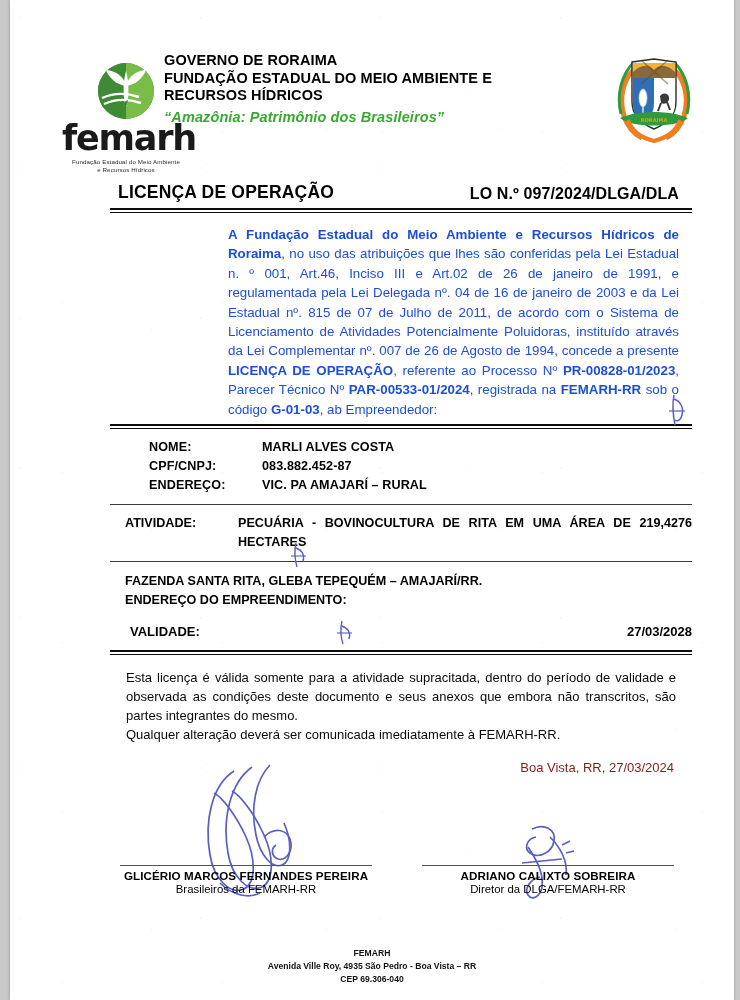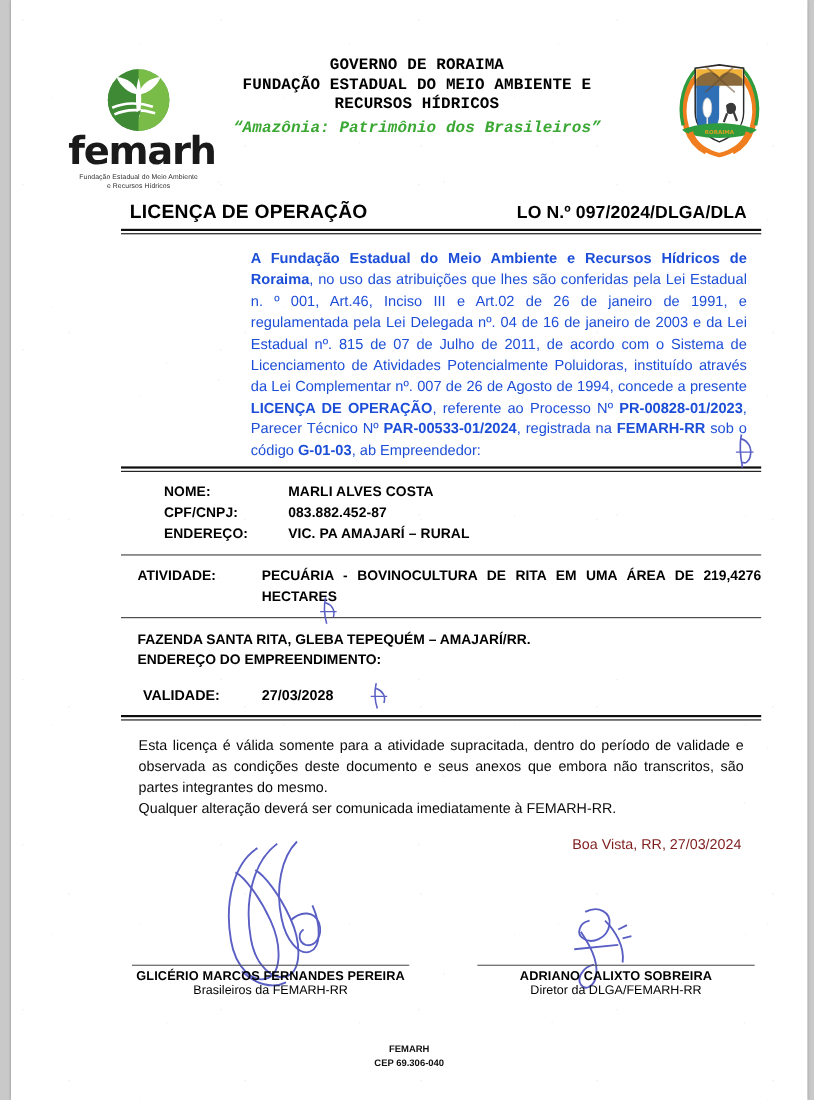--- a/index.html
+++ b/index.html
@@ -62,25 +62,23 @@
     margin-top: 1px;
   }
   .logo-sub {
     font-size: 6.2px;
     color: #2c2c2c;
     line-height: 1.32;
     margin-top: 2px;
     letter-spacing: .1px;
   }
   .title-block {
-    text-align: center;
     width: 430px;
     margin: 0 auto;
     padding-left: 14px;
-    font-family: Liberation Mono, monospace;
   }
   .title-line {
     font-weight: bold;
     font-size: 14.5px;
     color: #000;
     line-height: 1.22;
     letter-spacing: .1px;
   }
   .motto {
     font-weight: bold;
@@ -154,20 +152,21 @@
     font-size: 12.6px;
     font-weight: bold;
     line-height: 1.5;
   }
   .validade {
     margin: 14px 42px 11px 120px;
     font-size: 13px;
     font-weight: bold;
     display: flex;
     position: relative;
+    justify-content: space-between;
   }
   .validade-key { width: 108px; flex: none; }
 
   
   .closing {
     margin: 13px 58px 0 116px;
     font-size: 13px;
     line-height: 1.47;
     text-align: justify;
     color: #0a0a0a;
@@ -178,24 +177,24 @@
     margin: 16px 60px 0 0;
     text-align: right;
     font-size: 13px;
     color: #7f1d1d;
   }
 
   
   .sig-area { position: relative; margin-top: 6px; height: 130px; }
   .sig-row {
     position: absolute;
-    left: 0; right: 0; bottom: 4px;
+    left: 0; right: 0; bottom: 16px;
     display: flex;
     justify-content: space-between;
-    padding: 0 48px 0 110px;
+    padding: 0 60px 0 110px;
   }
   .sig-col { width: 252px; text-align: center; position: relative; }
   .sig-line { border-top: 1.1px solid #555; margin-bottom: 3px; }
   .sig-name { font-size: 11.6px; font-weight: bold; letter-spacing: .1px; }
   .sig-role { font-size: 11.4px; margin-top: 1px; }
   .ink { position: absolute; pointer-events: none; }
 
   
   .footer {
     margin-top: 36px;
@@ -364,16 +363,17 @@
       <div class="sig-col">
         <div class="sig-line"></div>
         <div class="sig-name">ADRIANO CALIXTO SOBREIRA</div>
         <div class="sig-role">Diretor  da DLGA/FEMARH-RR</div>
       </div>
     </div>
   </div>
 
   <div class="footer">
     <div>FEMARH</div>
+    <div>Avenida Ville Roy, 4935 São Pedro - Boa Vista – RR</div>
     <div>CEP 69.306-040</div>
 
   </div>
 </div>
 
 </body></html>

